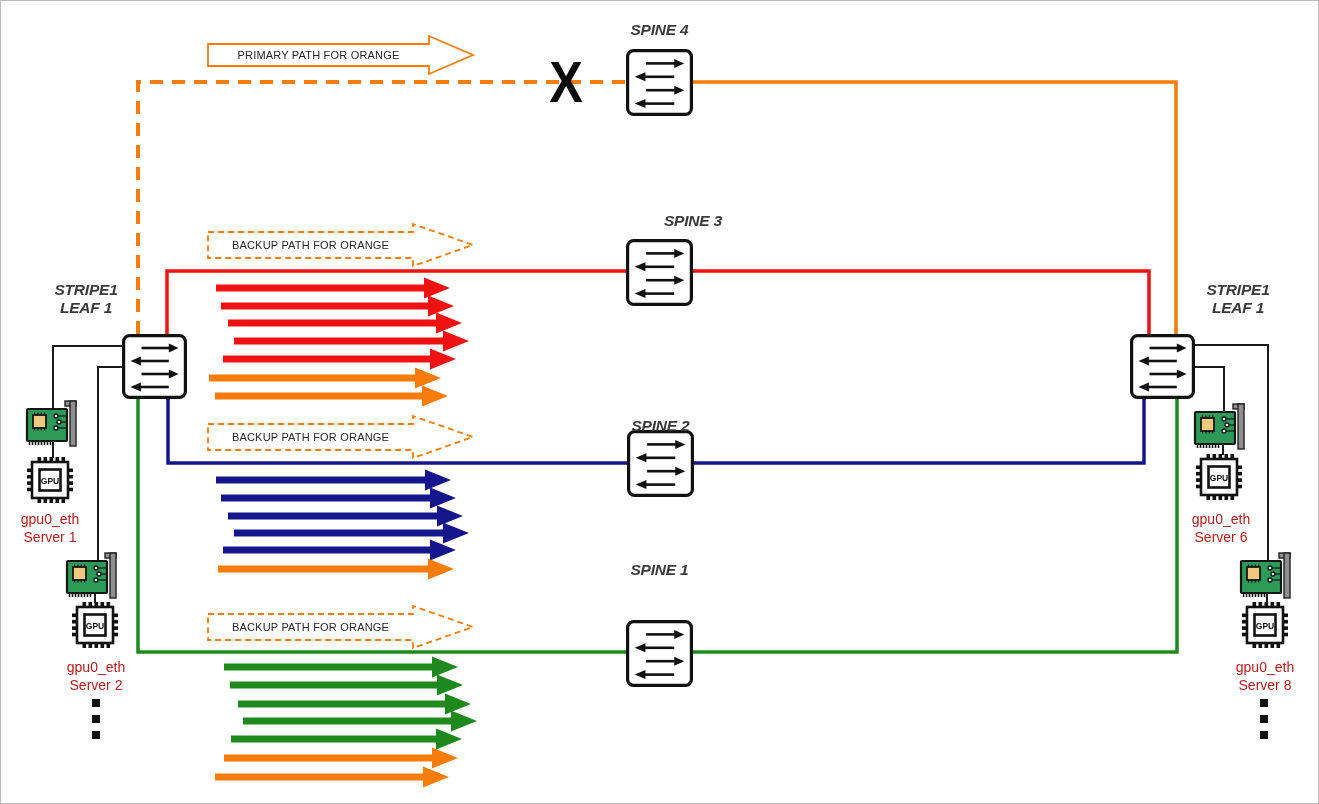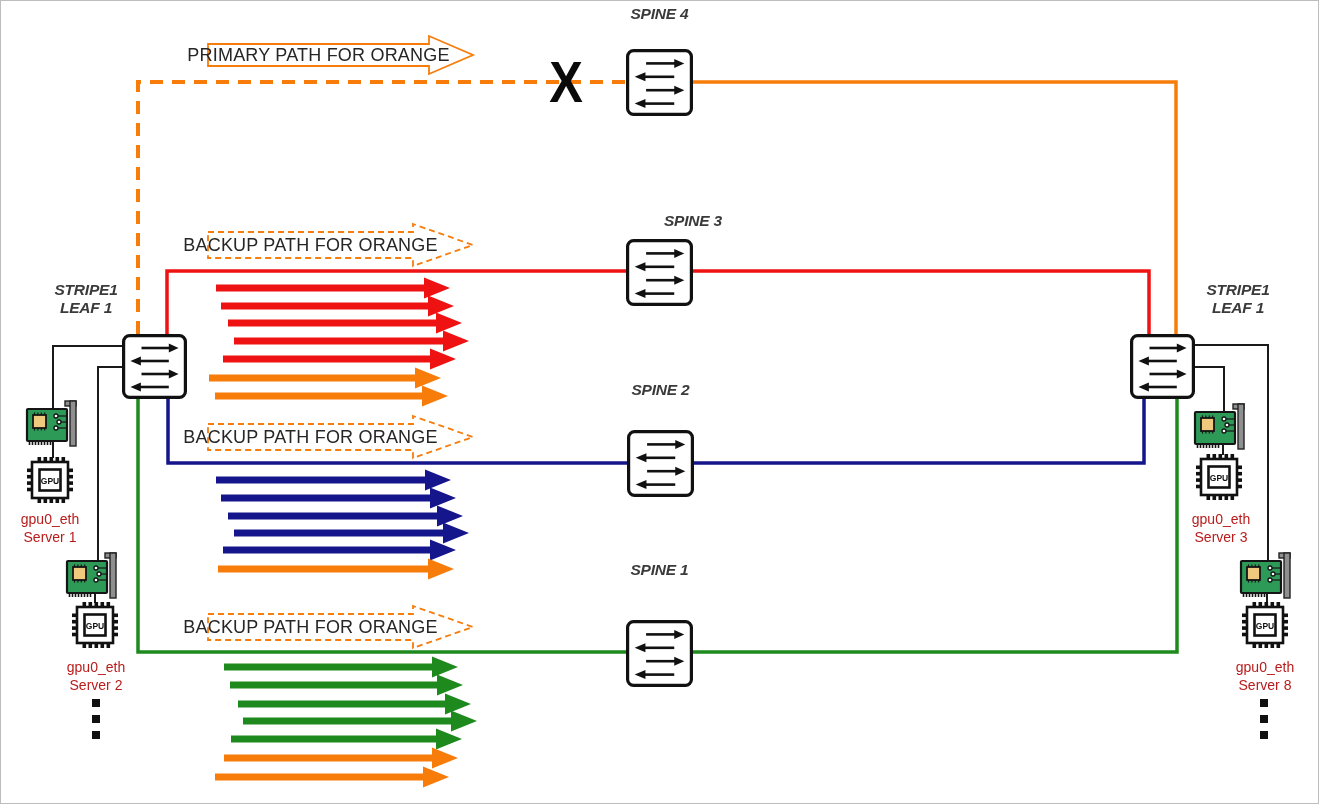--- a/index.html
+++ b/index.html
@@ -14,21 +14,21 @@
     position:absolute;transform:translateX(-50%);
     font-style:italic;font-weight:bold;font-size:15.5px;line-height:18px;
     color:#3a3a3a;text-align:center;white-space:nowrap;letter-spacing:-0.2px;
   }
   .srv{
     position:absolute;transform:translateX(-50%);
     font-size:14px;line-height:17.5px;color:#b91c1c;text-align:center;white-space:nowrap;
   }
   .pathlbl{
     position:absolute;transform:translate(-50%,-50%);
-    font-size:18px;color:#262626;letter-spacing:0.2px;white-space:nowrap;
+    font-size:11px;color:#262626;letter-spacing:0.2px;white-space:nowrap;
   }
   .xmark{
     position:absolute;transform:translate(-50%,-54%) scale(1.05,1.2);
     font-size:48px;font-weight:900;color:#0a0a0a;line-height:1;
   }
 </style>
 </head>
 <body>
 
 <div class="stage">
@@ -409,43 +409,43 @@
         <rect x="1259" y="698" width="8" height="8" fill="#111"></rect>
         <rect x="1259" y="714" width="8" height="8" fill="#111"></rect>
         <rect x="1259" y="730" width="8" height="8" fill="#111"></rect>
       </g>
     </svg>
   <div id="labels">
       <div class="pathlbl" style="left: 317.5px; top: 54px;">PRIMARY PATH FOR ORANGE</div>
       <div class="pathlbl" style="left: 309.5px; top: 244px;">BACKUP PATH FOR ORANGE</div>
       <div class="pathlbl" style="left: 309.5px; top: 436px;">BACKUP PATH FOR ORANGE</div>
       <div class="pathlbl" style="left: 309.5px; top: 626px;">BACKUP PATH FOR ORANGE</div>
-      <div class="hdr" style="left: 658.5px; top: 4px;">SPINE 4</div>
+      <div class="hdr" style="left: 658.5px; top: 20px;">SPINE 4</div>
       <div class="hdr" style="left: 692px; top: 211px;">SPINE 3</div>
-      <div class="hdr" style="left: 659.5px; top: 380px;">SPINE 2</div>
+      <div class="hdr" style="left: 659.5px; top: 416px;">SPINE 2</div>
       <div class="hdr" style="left: 658.5px; top: 560px; text-align: right;">SPINE 1</div>
       <div class="hdr" style="left: 85px; top: 280px;">
         <div>STRIPE1</div>
         <div>LEAF 1</div>
       </div>
       <div class="hdr" style="left: 1237px; top: 280px;">
         <div>STRIPE1</div>
         <div>LEAF 1</div>
       </div>
       <div class="srv" style="left: 49px; top: 510px;">
         <div>gpu0_eth</div>
         <div>Server 1</div>
       </div>
       <div class="srv" style="left: 95px; top: 658px;">
         <div>gpu0_eth</div>
         <div>Server 2</div>
       </div>
       <div class="srv" style="left: 1220px; top: 510px;">
         <div>gpu0_eth</div>
-        <div>Server 3</div>
+        <div>Server 6</div>
       </div>
       <div class="srv" style="left: 1264px; top: 658px;">
         <div>gpu0_eth</div>
         <div>Server 8</div>
       </div>
       <div class="xmark" style="left: 565px; top: 84px;">X</div>
     </div>
 </div>
 
 </body></html>

